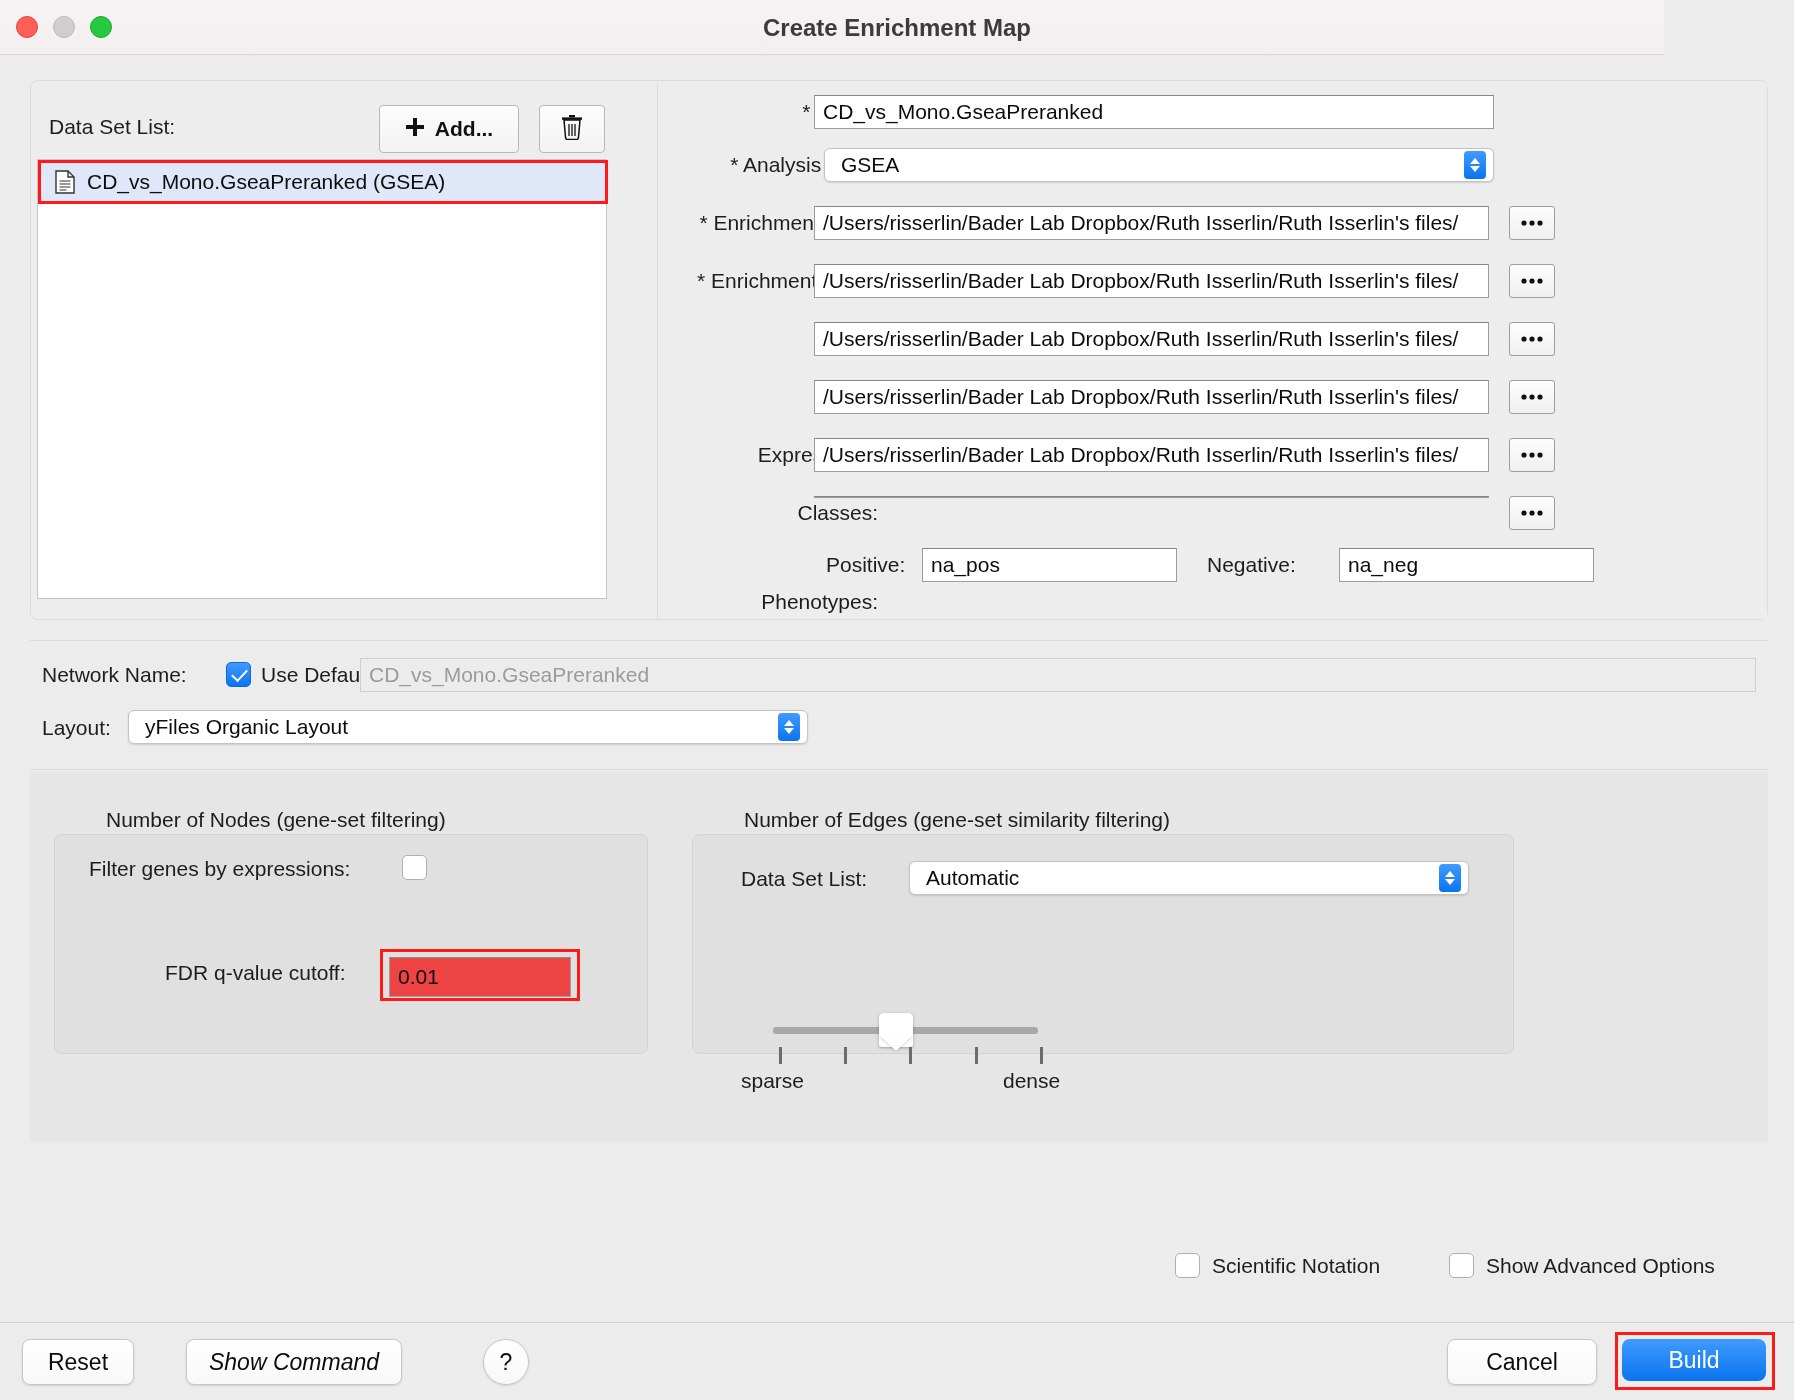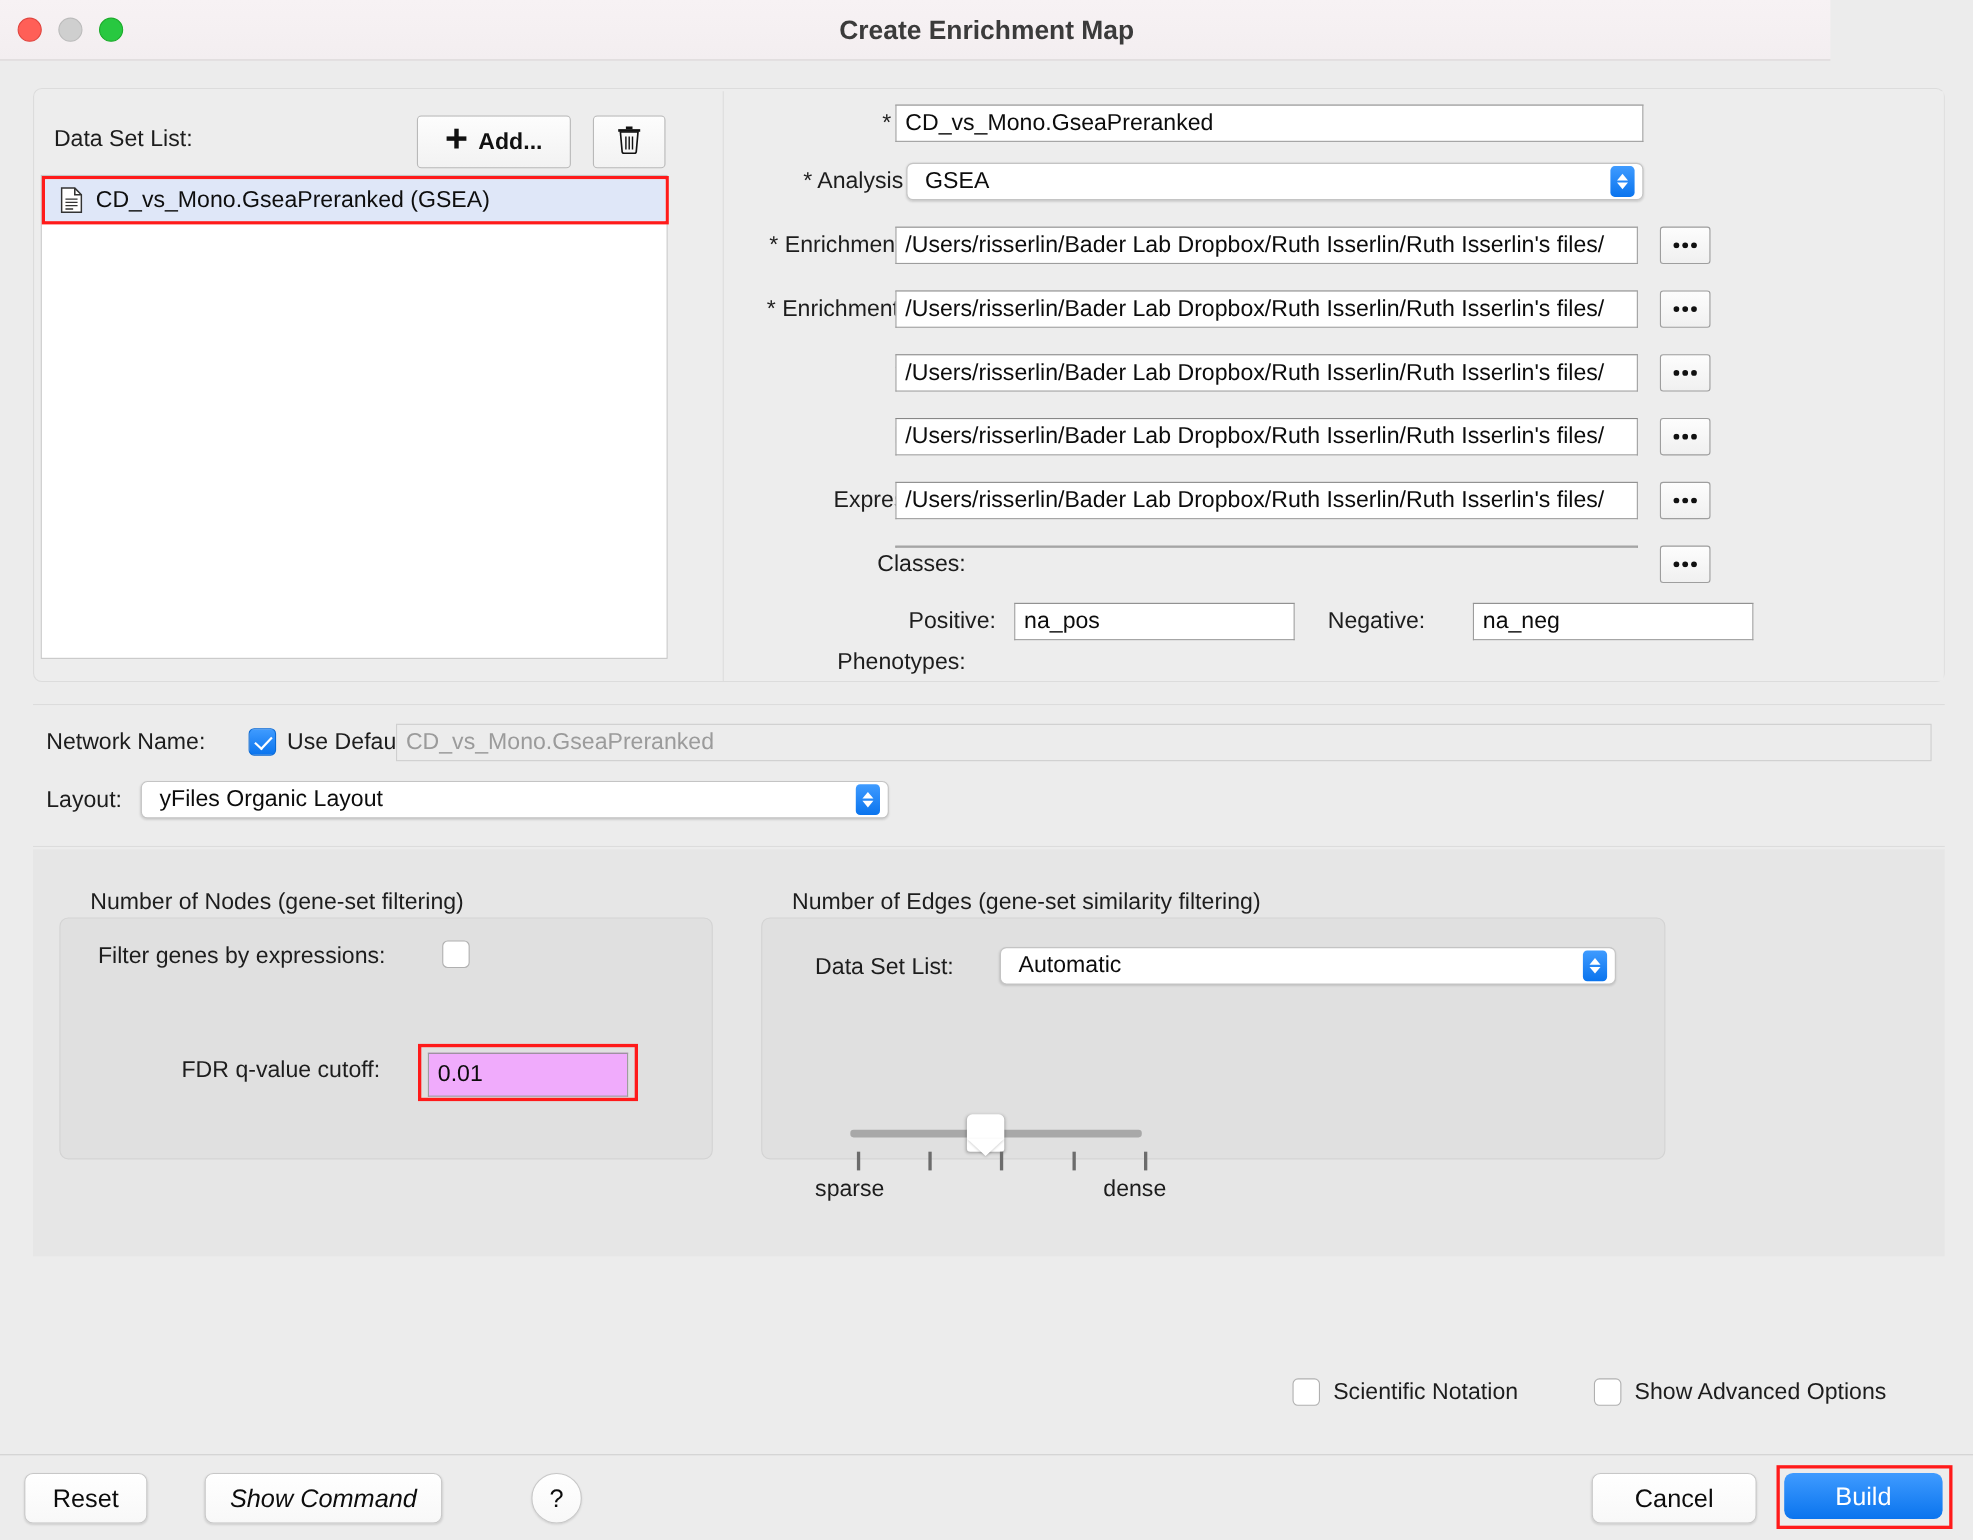--- a/index.html
+++ b/index.html
@@ -163,33 +163,33 @@
   .layout-label { position: absolute; left: 12px; top: 75px; font-size: 21px; color: #1d1d1d; }
   .layout-combo {
     position: absolute; left: 98px; top: 69px; width: 680px; height: 34px;
   }
 
   
   .bot-panel {
     position: absolute; left: 30px; top: 772px; width: 1738px; height: 370px;
     background: #e6e6e6;
   }
-  .sect-title { position: absolute; font-size: 21px; color: #1d1d1d; }
+  .sect-title { position: absolute; font-size: 21px; color: #1d1d1d; margin-left: 24px; }
   .inner-box {
     position: absolute; background: #e0e0e0;
     border: 1px solid #d3d3d3; border-radius: 8px;
   }
   .flt-label { position: absolute; font-size: 21px; color: #1d1d1d; }
   .fdr-wrap {
     position: absolute; left: 325px; top: 114px; width: 200px; height: 52px;
     border: 3px solid #ff1a1a;
   }
   .fdr-field {
     position: absolute; left: 6px; top: 5px; width: 182px; height: 40px;
-    background: #f0abfc; border: 1px solid #9d9d9d; border-top-color: #8a8a8a;
+    background: #ef4444; border: 1px solid #9d9d9d; border-top-color: #8a8a8a;
     font-size: 21px; color: #0c0c0c; padding: 0 8px; line-height: 38px;
     cursor: text;
   }
 
   .slider-track {
     position: absolute; left: 80px; top: 192px; width: 265px; height: 7px;
     background: #a8a8a8; border-radius: 3px;
   }
   .slider-thumb {
     position: absolute; left: 186px; top: 178px; width: 34px; height: 34px;

